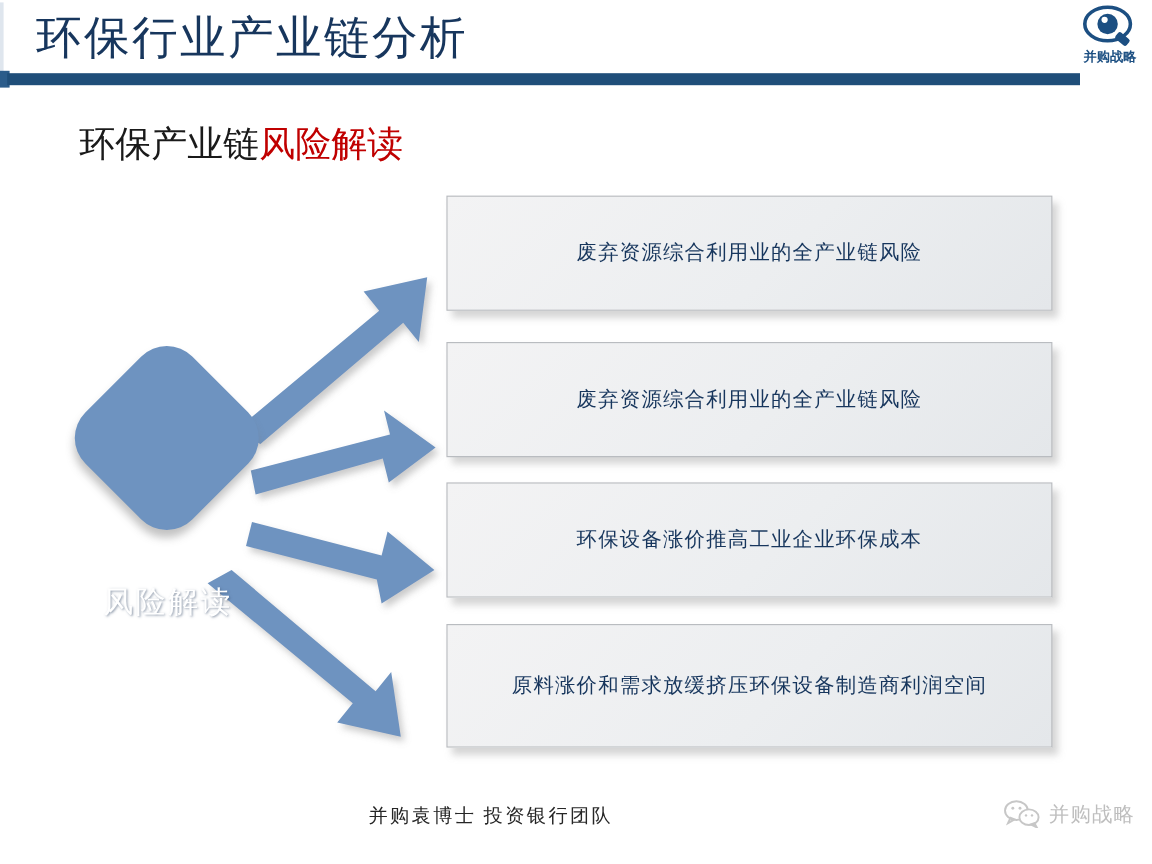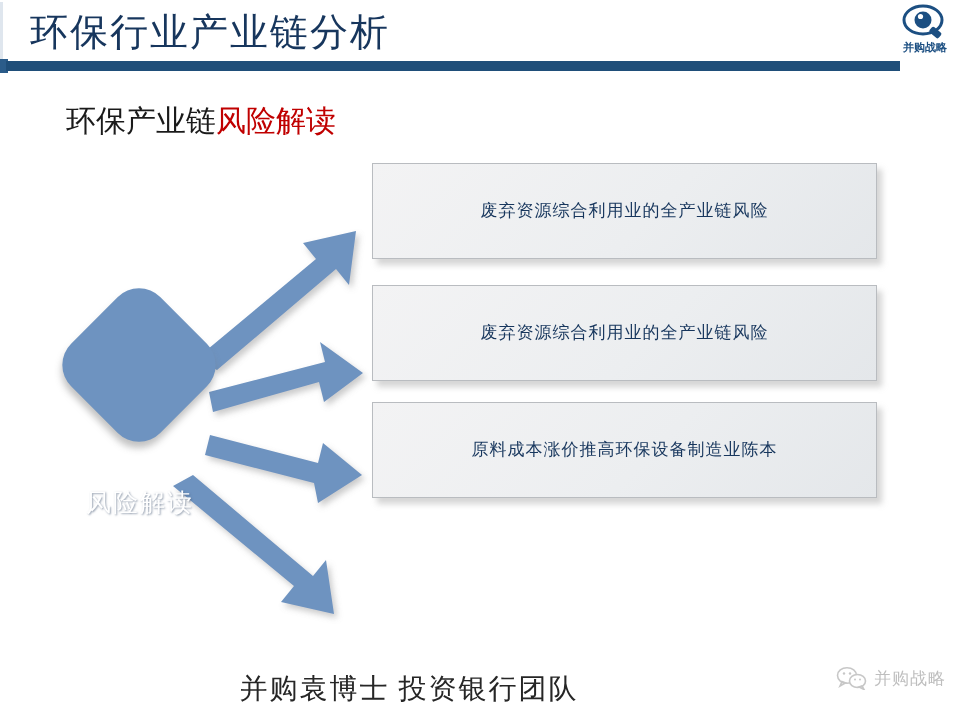--- a/index.html
+++ b/index.html
@@ -165,21 +165,21 @@
   #risk-box-2 { top: 272px; height: 96px; }
   #risk-box-3 { top: 390px; height: 103px; }
 
   
   #footer-note {
     position: absolute;
     left: 0;
     top: 670px;
     width: 818px;
     text-align: center;
-    font-size: 28px;
+    font-size: 16px;
     color: #262626;
     letter-spacing: 2px;
     font-family: "Liberation Serif", "DejaVu Serif", serif;
   }
   #watermark {
     position: absolute;
     right: 14px;
     top: 666px;
     display: flex;
     align-items: center;
@@ -248,21 +248,24 @@
     <div id="hub"></div>
     <div id="hub-label">风险解读</div>
 
     <div class="risk-box" id="risk-box-0">
       <span class="risk-box-text">废弃资源综合利用业的全产业链风险</span>
     </div>
     <div class="risk-box" id="risk-box-1">
       <span class="risk-box-text">废弃资源综合利用业的全产业链风险</span>
     </div>
     <div class="risk-box" id="risk-box-2">
-      <span class="risk-box-text">原料成本涨价推高环保设备制造业陈本</span>
+      <span class="risk-box-text">环保设备涨价推高工业企业环保成本</span>
+    </div>
+    <div class="risk-box" id="risk-box-3">
+      <span class="risk-box-text">原料涨价和需求放缓挤压环保设备制造商利润空间</span>
     </div>
   </div>
 
   <div id="footer-note">并购袁博士 投资银行团队</div>
 
   <div id="watermark">
     <svg width="32" height="24" viewBox="0 0 32 24">
       <ellipse cx="11" cy="9.5" rx="9.5" ry="7.8" fill="none" stroke="#9a9a9a" stroke-width="1.6"></ellipse>
       <polygon points="6,15.5 4,20 9.5,16.8" fill="none" stroke="#9a9a9a" stroke-width="1.6"></polygon>
       <circle cx="8" cy="7.5" r="1.2" fill="#9a9a9a"></circle>

